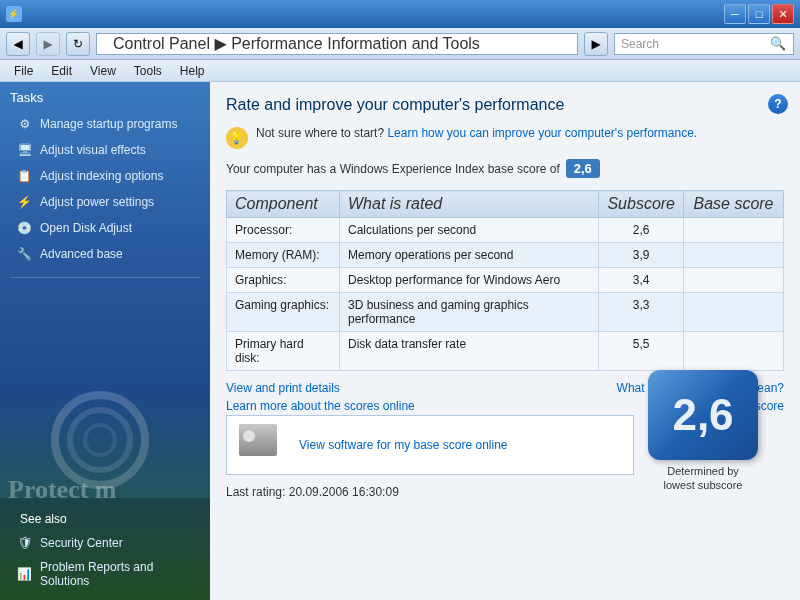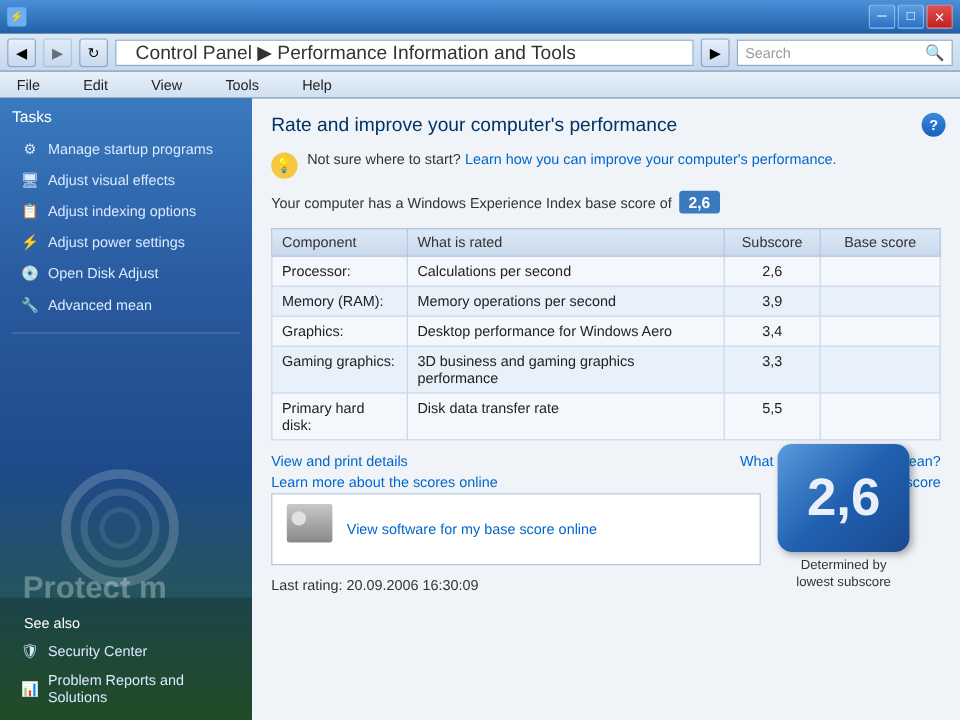--- a/index.html
+++ b/index.html
@@ -57,21 +57,21 @@
     }
     .search-icon-inline { color: #666; font-size: 13px; }
 
     
     .menu-bar {
       background: linear-gradient(to bottom, #e8f0fa, #d0e0f0);
       height: 22px;
       display: flex;
       align-items: center;
       padding: 0 6px;
-      gap: 20px;
+      gap: 2px;
       border-bottom: 1px solid #b0c8e0;
     }
     .menu-item { padding: 2px 8px; font-size: 12px; color: #222; cursor: pointer; border-radius: 2px; }
 
     
     .main-layout { display: flex; height: calc(600px - 28px - 32px - 22px); }
 
     
     .sidebar {
       width: 210px;
@@ -120,21 +120,22 @@
 
     
     .perf-table { width: 100%; border-collapse: collapse; margin-bottom: 10px; }
     .perf-table th {
       background: linear-gradient(to bottom, #dce8f5, #c8d8ec);
       border: 1px solid #b0c8e0;
       padding: 4px 8px;
       text-align: left;
       font-weight: normal;
       color: #333;
-      font-size: 12px;
+      font-size: 16px;
+      font-style: italic;
     }
     .perf-table td {
       border: 1px solid #c8d8ec;
       padding: 5px 8px;
       font-size: 12px;
       color: #222;
       vertical-align: top;
     }
     .perf-table tr:nth-child(even) td { background: #e8f0fa; }
     .perf-table tr:nth-child(odd) td { background: #f4f8fc; }
@@ -162,21 +163,21 @@
     .links-row { display: flex; justify-content: space-between; margin: 8px 0 4px 0; }
     .content-link { color: #0066cc; font-size: 12px; cursor: pointer; text-decoration: none; }
 
     
     .software-box {
       border: 1px solid #b0c8e0;
       background: white;
       display: flex;
       align-items: center;
       padding: 8px 12px;
-      gap: 8px;
+      gap: 18px;
       margin-bottom: 10px;
       width: calc(100% - 150px);
     }
     .software-icon { width: 42px; height: 42px; position: relative; }
     .software-icon-disk {
       width: 38px; height: 32px;
       background: linear-gradient(to bottom, #c8c8c8, #888);
       border-radius: 2px;
       position: relative;
     }
@@ -263,35 +264,35 @@
       <div class="sidebar-item">
         <div class="sidebar-item-icon">⚡</div>
         <span>Adjust power settings</span>
       </div>
       <div class="sidebar-item">
         <div class="sidebar-item-icon">💿</div>
         <span>Open Disk Adjust</span>
       </div>
       <div class="sidebar-item">
         <div class="sidebar-item-icon">🔧</div>
-        <span>Advanced mean</span>
+        <span>Advanced base</span>
       </div>
     </div>
 
     <div class="sidebar-divider"></div>
 
     <div style="position:absolute;bottom:110px;left:0;right:0;height:100px;overflow:hidden;opacity:0.6;">
       <svg viewBox="0 0 200 100" width="200" height="100">
         <circle cx="100" cy="50" r="45" fill="none" stroke="rgba(255,255,255,0.3)" stroke-width="8"></circle>
         <circle cx="100" cy="50" r="30" fill="none" stroke="rgba(255,255,255,0.2)" stroke-width="6"></circle>
         <circle cx="100" cy="50" r="15" fill="none" stroke="rgba(255,255,255,0.15)" stroke-width="4"></circle>
       </svg>
     </div>
 
-    <div style="position:absolute;bottom:95px;left:19px;font-size:26px;font-weight:bold;color:rgba(255,255,255,0.3);">Protect m</div>
+    <div style="position:absolute;bottom:95px;left:8px;font-size:26px;font-weight:bold;color:rgba(255,255,255,0.3);font-family:Liberation Serif, serif;">Protect m</div>
 
     <div style="position:absolute;bottom:0;left:0;right:0;background:rgba(0,0,0,0.2);padding:8px 10px;">
       <div class="sidebar-see-also">See also</div>
       <div class="sidebar-item">
         <div class="sidebar-item-icon">🛡</div>
         <span>Security Center</span>
       </div>
       <div class="sidebar-item">
         <div class="sidebar-item-icon">📊</div>
         <span>Problem Reports and Solutions</span>

